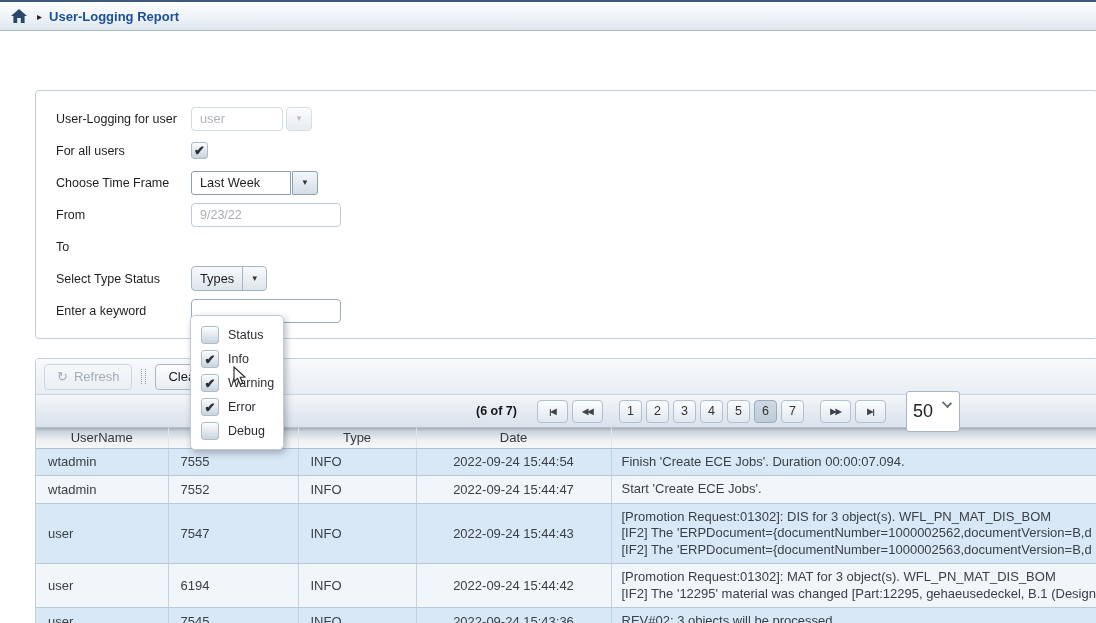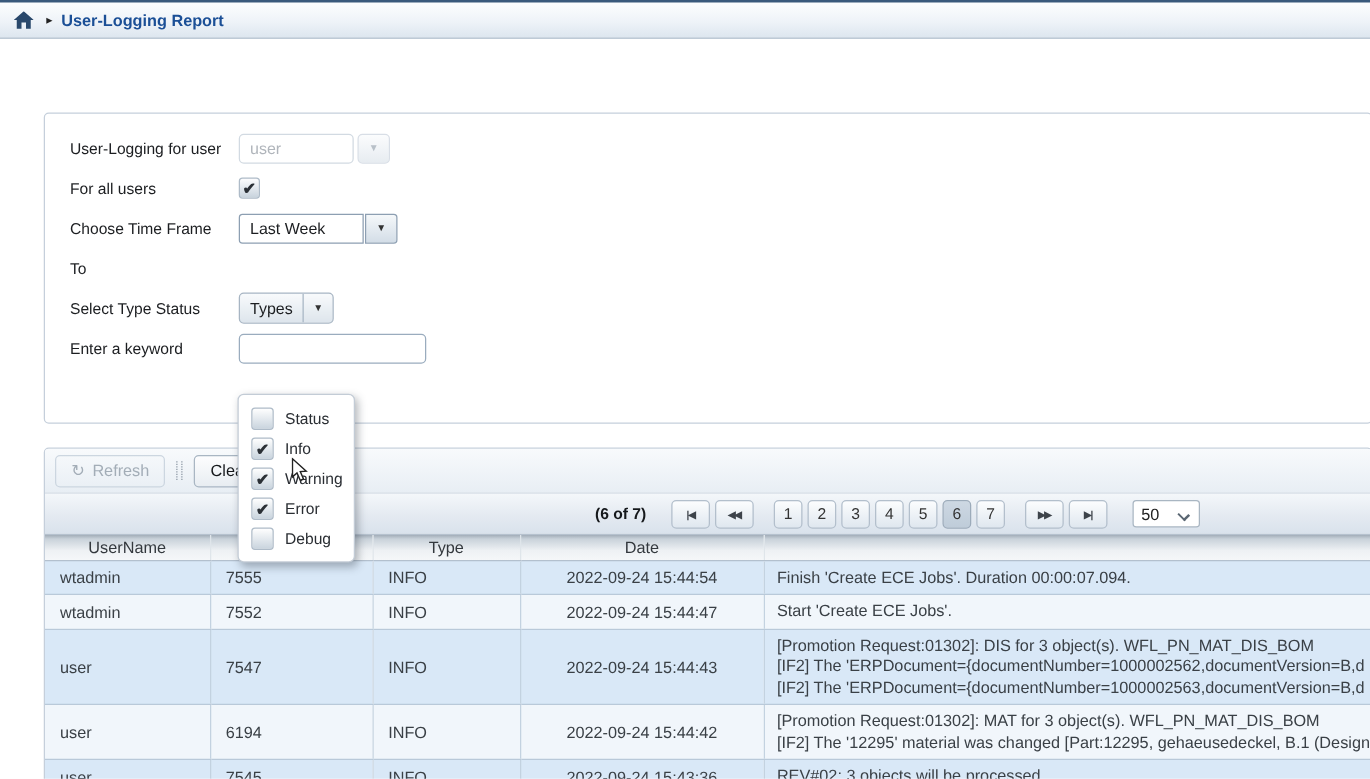--- a/index.html
+++ b/index.html
@@ -74,22 +74,22 @@
   .pagbar { height:33px; display:flex; align-items:center; gap:4px; padding-left:440px;
     background:linear-gradient(180deg,#f4f7fa 0%,#e4eaf1 55%,#d9e2ec 100%);
     border-bottom:1px solid #b5c1ce; }
   .pg-report { font-size:12.5px; font-weight:bold; color:#15181b; margin-right:16px; }
   .pg-btn { min-width:23px; height:23px; padding:0 4px; display:flex; align-items:center; justify-content:center;
     border:1px solid #b3bfcc; border-radius:4px; font-size:12.5px; color:#333;
     background:linear-gradient(180deg,#fcfdfe 0%,#dfe7ef 100%); }
   .pg-btn.nav { min-width:31px; font-size:8px; font-weight:bold; letter-spacing:-1px; color:#3d434a; }
   .pg-btn.active { background:linear-gradient(180deg,#cdd8e3 0%,#bfccd9 100%); border-color:#9cabba; }
   .pg-gap { width:8px; }
-  .pg-sel { width:54px; height:22px; margin-left:16px; border:1px solid #a9b6c2; border-radius:3px;
-    background:#fff; display:flex; align-items:center; font-size:13px; color:#222; padding:0 6px; position:relative; }
+  .pg-sel { width:54px; height:41px; margin-left:16px; border:1px solid #a9b6c2; border-radius:3px;
+    background:#fff; display:flex; align-items:center; font-size:18px; color:#222; padding:0 6px; position:relative; }
   .sel-chev { position:absolute; right:8px; top:7px; width:8px; height:8px;
     border-right:2px solid #5a6672; border-bottom:2px solid #5a6672; transform:rotate(45deg) scale(1,.8); }
 
   
   table.grid { width:100%; border-collapse:collapse; table-layout:fixed; font-size:13px; color:#3a4046; }
   .grid th { height:20px; font-weight:normal; text-align:center; color:#33383d;
     background:linear-gradient(180deg,#a2adb8 0%,#c9d2da 16%,#eef1f4 62%,#f5f7f9 100%);
     border-left:1px solid #dfe5ea; border-bottom:1px solid #b3c0ce; }
   .grid th:first-child { border-left:none; }
   .grid td { padding:5px 12px; border-left:1px solid #c3d2e0; border-bottom:1px solid #b9c9d9;
@@ -135,20 +135,24 @@
   <div class="frow">
     <span class="flabel">Choose Time Frame</span>
     <span class="cmb">
       <span class="cmb-val" style="width:100px">Last Week</span>
       <span class="cmb-btn">
         <span>▼</span>
       </span>
     </span>
   </div>
 
+  <div class="frow">
+    <span class="flabel">From</span>
+    <input class="txt dim" value="9/23/22" style="">
+  </div>
 
   <div class="frow">
     <span class="flabel">To</span>
   </div>
 
   <div class="frow">
     <span class="flabel">Select Type Status</span>
     <span class="types-btn">
       <span class="types-txt">Types</span>
       <span class="types-arrow">▼</span>

